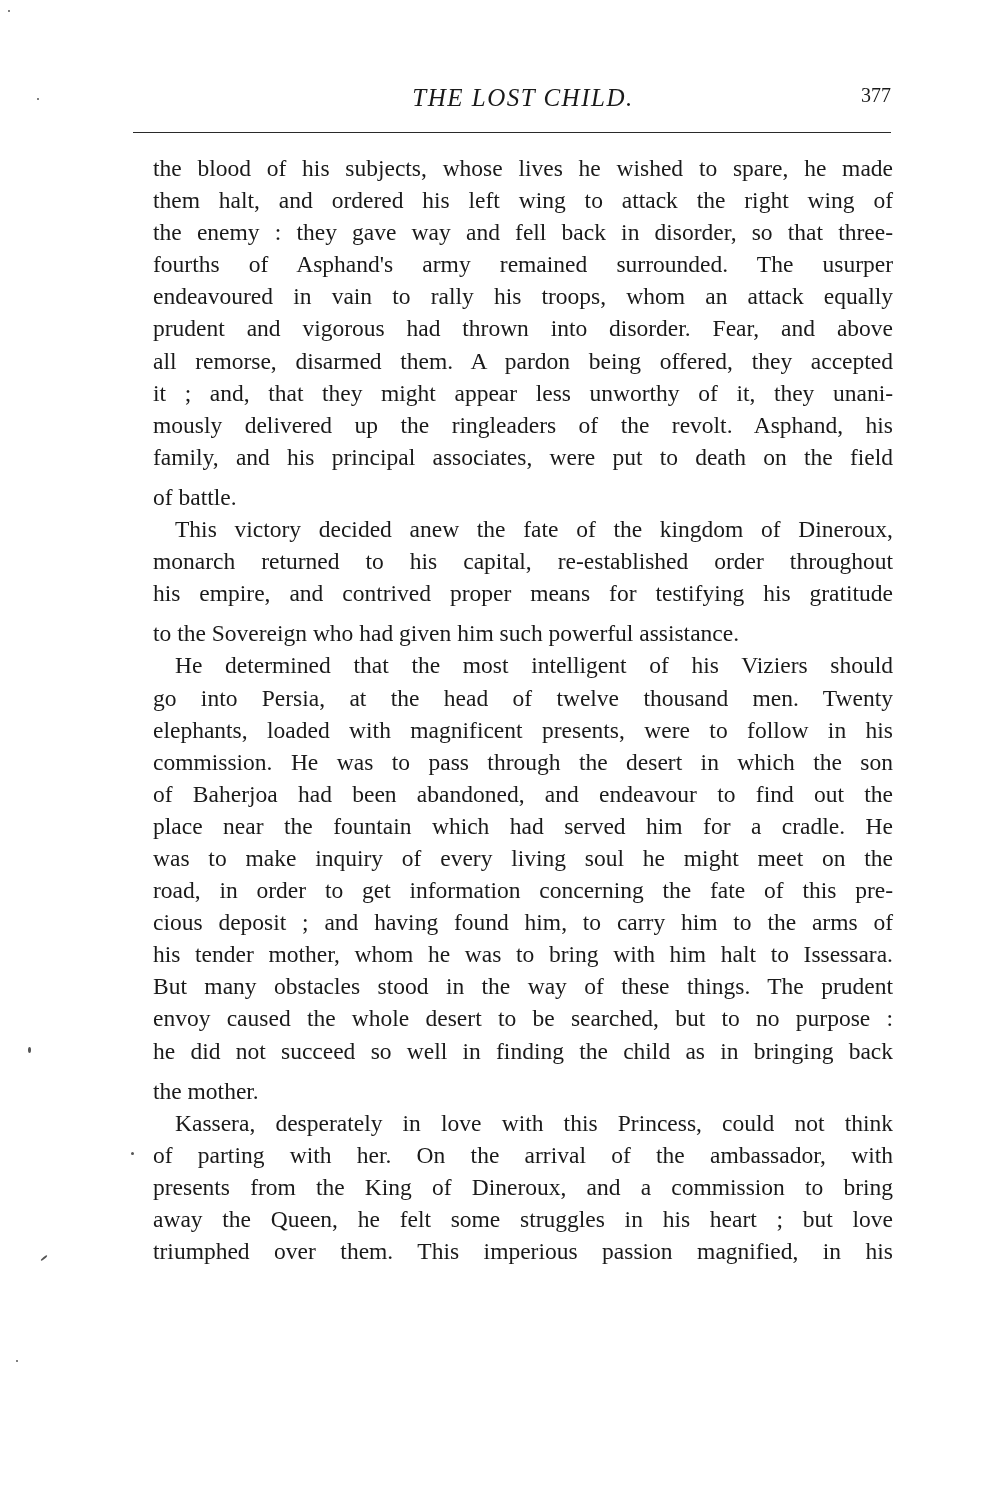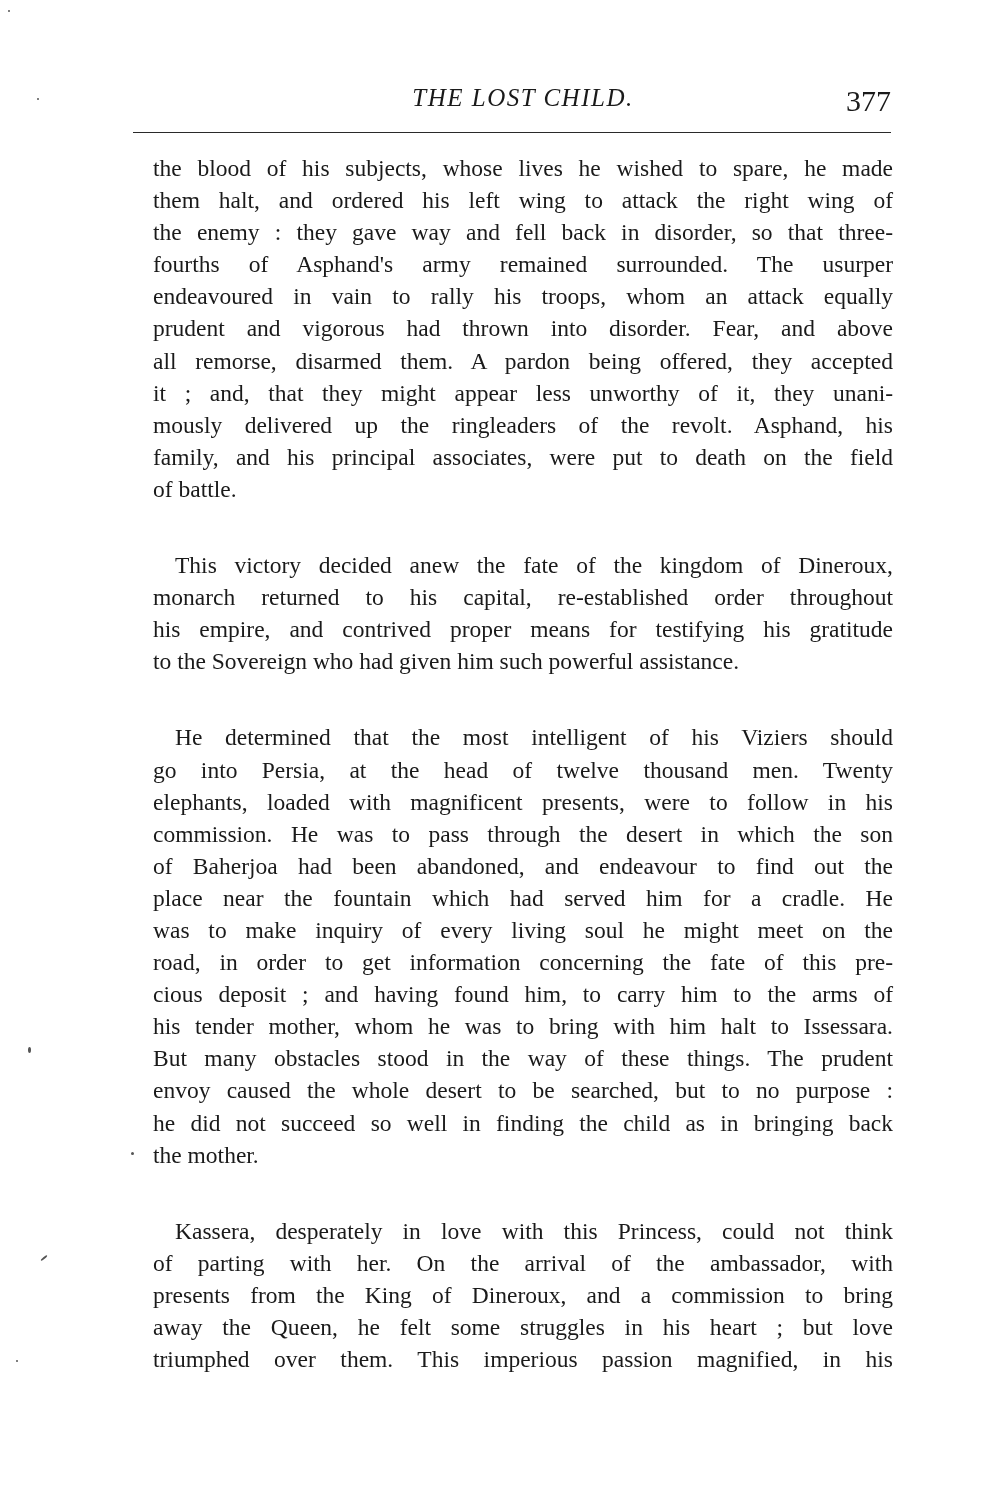--- a/index.html
+++ b/index.html
@@ -2,28 +2,28 @@
 <html><head>
   <meta charset="utf-8">
   <style>
     html, body { margin: 0; padding: 0; background: #ffffff; }
     body { width: 1000px; height: 1509px; position: relative; overflow: hidden;
            font-family: "Liberation Serif", "DejaVu Serif", serif; color: #1a1a1a; }
     .page { position: absolute; left: 0; top: 0; width: 1000px; height: 1164px; }
     .running-head { position: absolute; left: 153px; top: 82px; width: 740px; height: 34px; }
     .running-title { position: absolute; left: 0; width: 740px; text-align: center;
                      font-style: italic; font-size: 25px; letter-spacing: 1.5px; top: 2px; }
-    .page-number { position: absolute; right: 2px; top: 2px; font-size: 30px; }
+    .page-number { position: absolute; right: 2px; top: 2px; font-size: 20px; }
     .head-rule { position: absolute; left: 133px; top: 132px; width: 758px; height: 0;
                  border-top: 1.5px solid #2a2a2a; }
     .body-text { position: absolute; left: 153px; top: 152px; width: 740px; }
     .line { height: 32.1px; line-height: 32.1px; font-size: 23.5px; white-space: nowrap;
             text-align: justify; text-align-last: justify; }
-    .line.indent { padding-left: 22px; margin-top: 44px; }
-    .line.last { text-align-last: left; }
+    .line.indent { padding-left: 22px; }
+    .line.last { text-align-last: left; margin-top: 8px; }
     .speck { position: absolute; background: #555; border-radius: 50%; }
   </style>
 </head>
 <body>
 
 <div class="page">
 
   <div class="running-head">
     <div class="running-title">THE LOST CHILD.</div>
     <div class="page-number">377</div>

